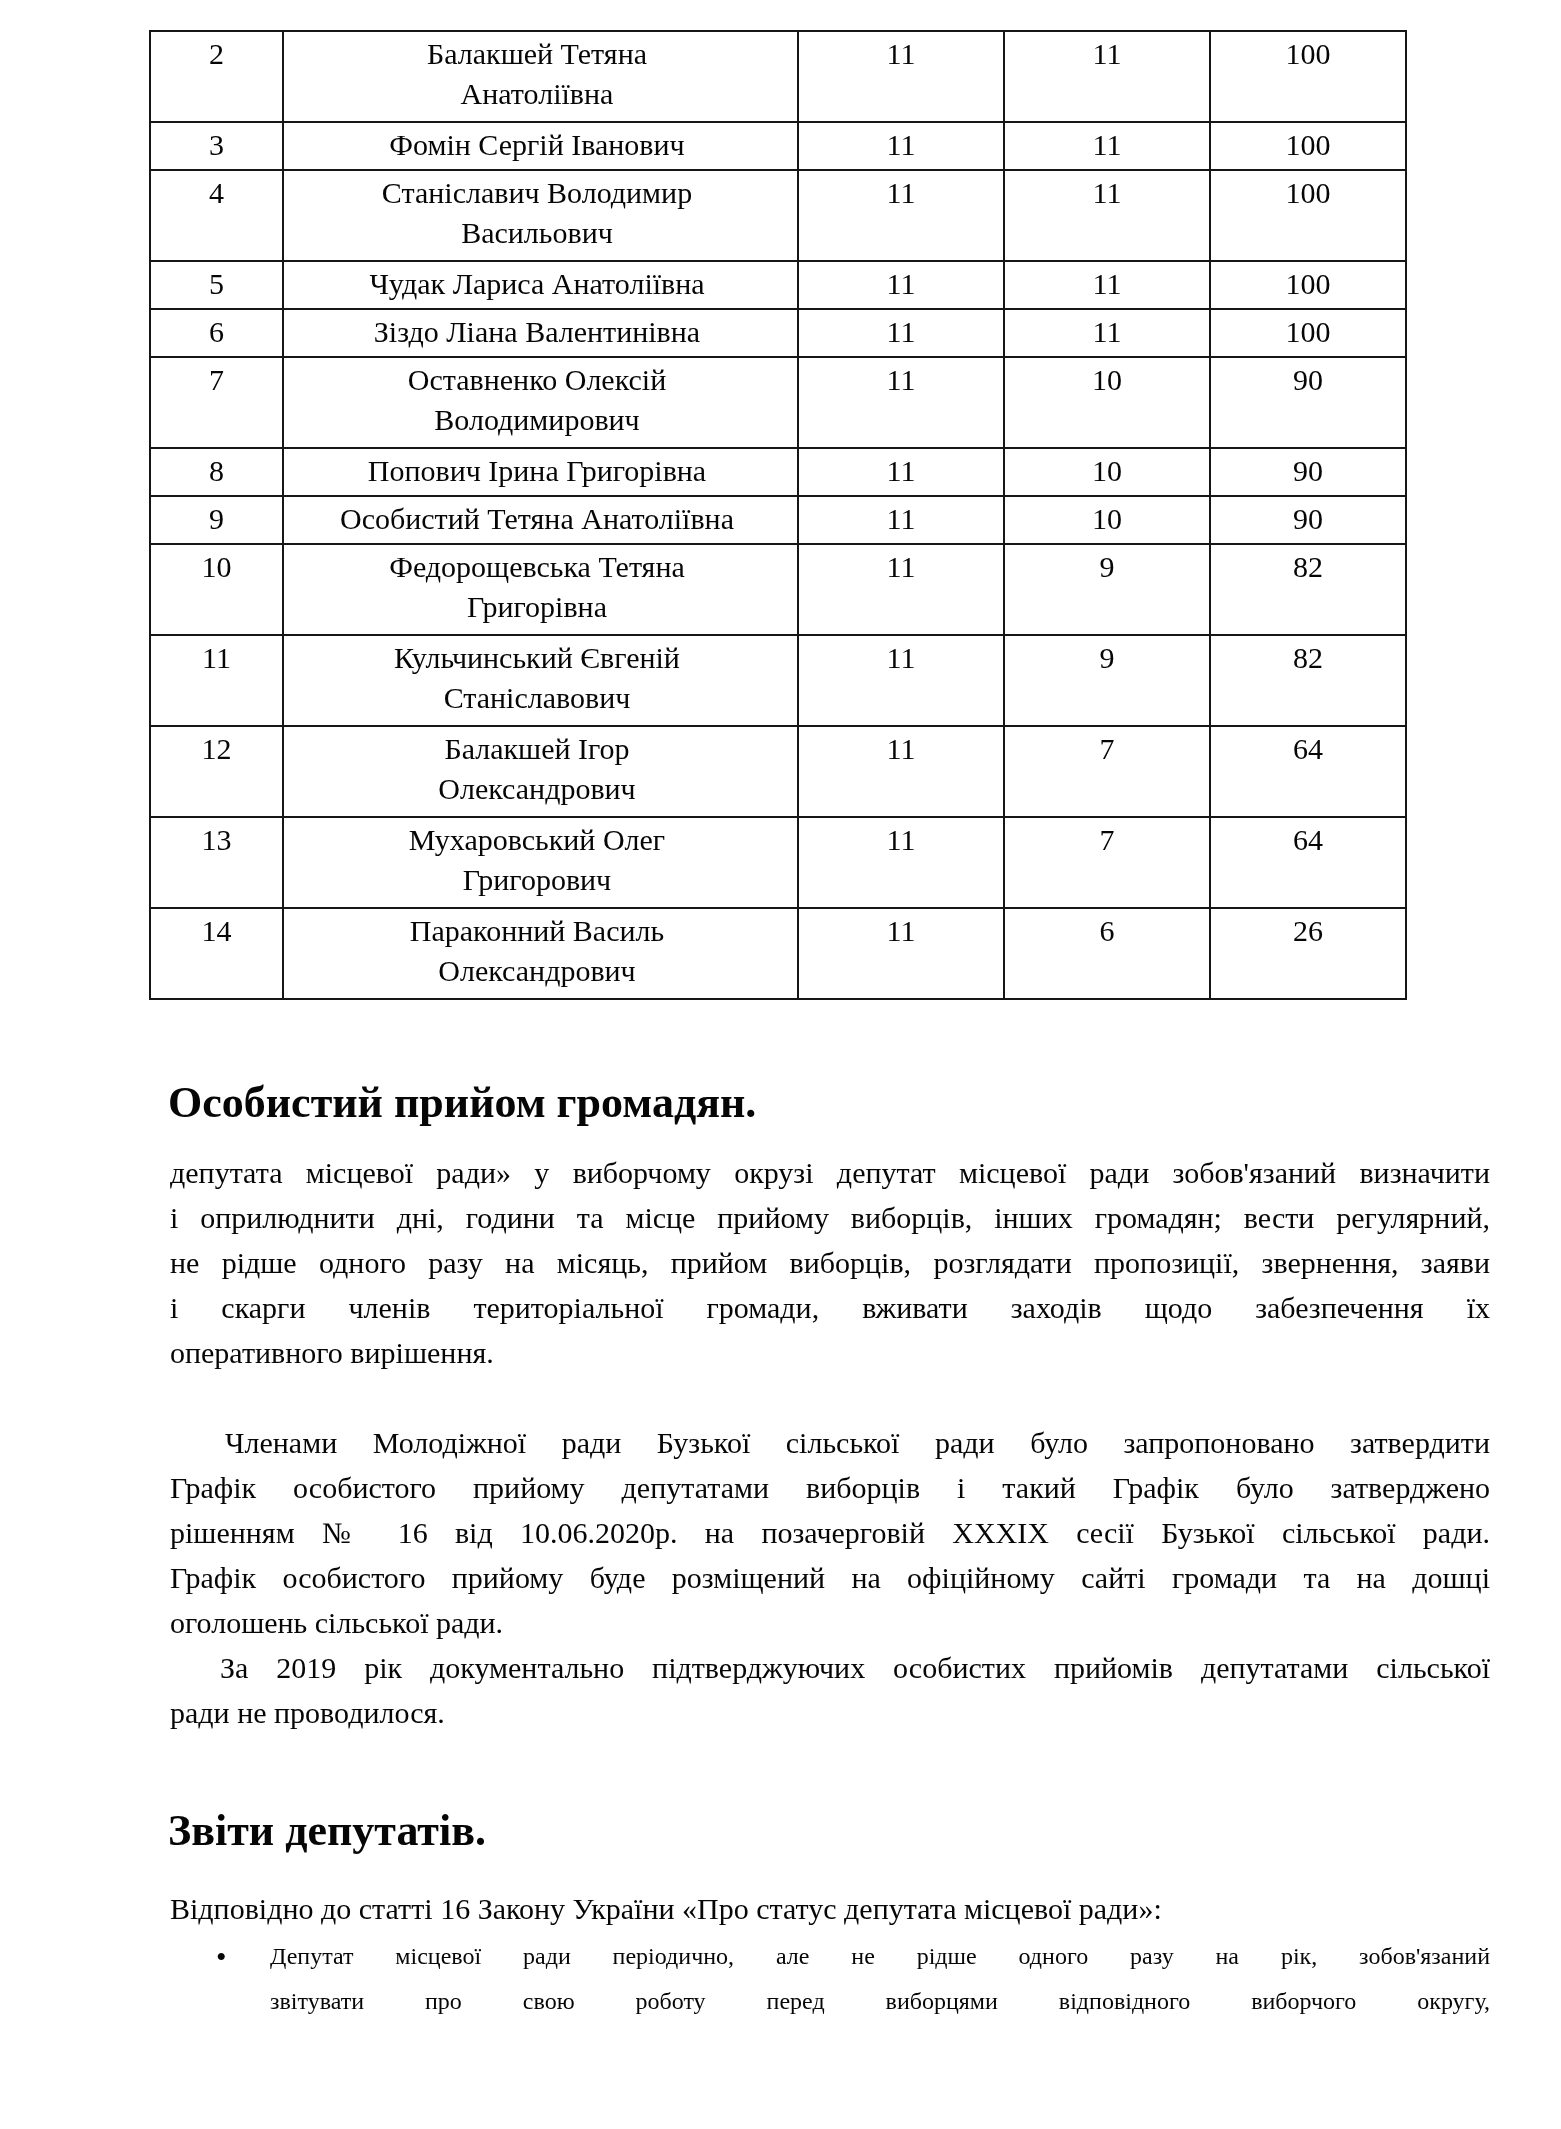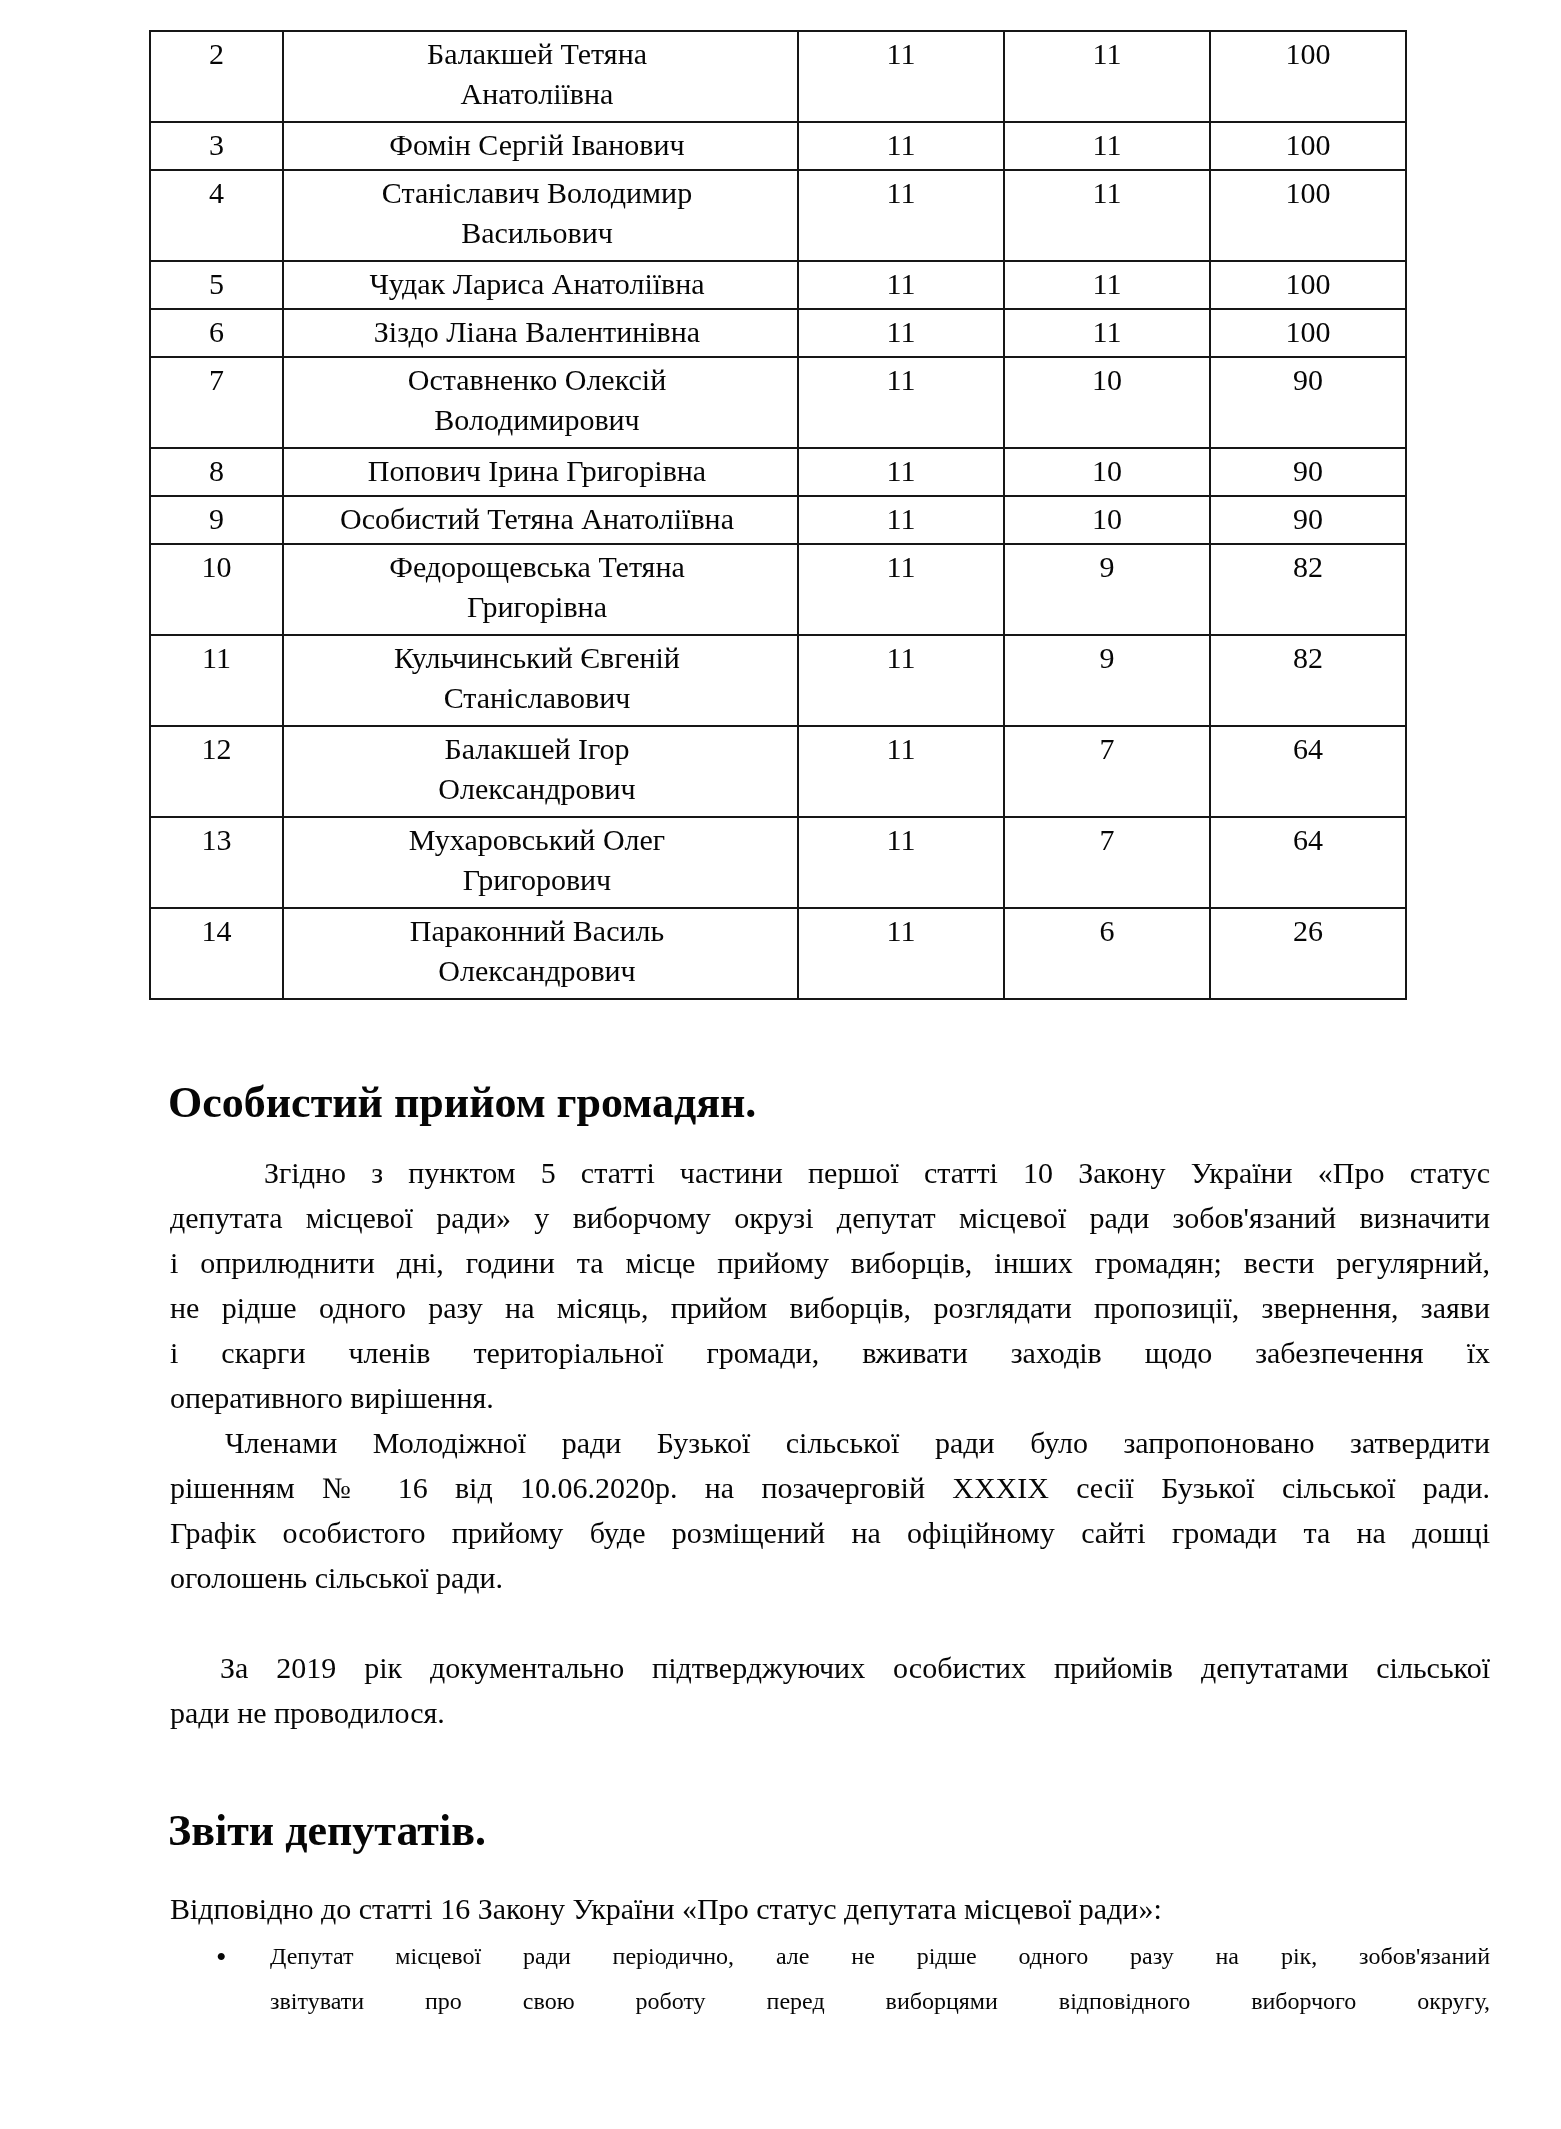--- a/index.html
+++ b/index.html
@@ -201,30 +201,30 @@
         <td class="c-val">11</td>
         <td class="c-val">6</td>
         <td class="c-val">26</td>
       </tr>
     </tbody>
   </table>
 
   <div id="heading1" class="doc-heading">Особистий прийом громадян.</div>
 
   <div id="para1" class="para">
-    <div class="pline ind94">Згідно з пунктом 5 статті частини першої статті 10 Закону України «Про статус</div>
     <div class="pline">депутата місцевої ради» у виборчому окрузі депутат місцевої ради зобов'язаний визначити</div>
     <div class="pline">і оприлюднити дні, години та місце прийому виборців, інших громадян; вести регулярний,</div>
     <div class="pline">не рідше одного разу на місяць, прийом виборців, розглядати пропозиції, звернення, заяви</div>
     <div class="pline">і скарги членів територіальної громади, вживати заходів щодо забезпечення їх</div>
     <div class="pline-last">оперативного вирішення.</div>
   </div>
 
   <div id="para2" class="para">
     <div class="pline ind55">Членами Молодіжної ради Бузької сільської ради було запропоновано затвердити</div>
+    <div class="pline">Графік особистого прийому депутатами виборців і такий Графік було затверджено</div>
     <div class="pline">рішенням № 16 від 10.06.2020р. на позачерговій XXXIX сесії Бузької сільської ради.</div>
     <div class="pline">Графік особистого прийому буде розміщений на офіційному сайті громади та на дошці</div>
     <div class="pline-last">оголошень сільської ради.</div>
   </div>
 
   <div id="para3" class="para">
     <div class="pline ind50">За 2019 рік документально підтверджуючих особистих прийомів депутатами сільської</div>
     <div class="pline-last">ради не проводилося.</div>
   </div>
 

